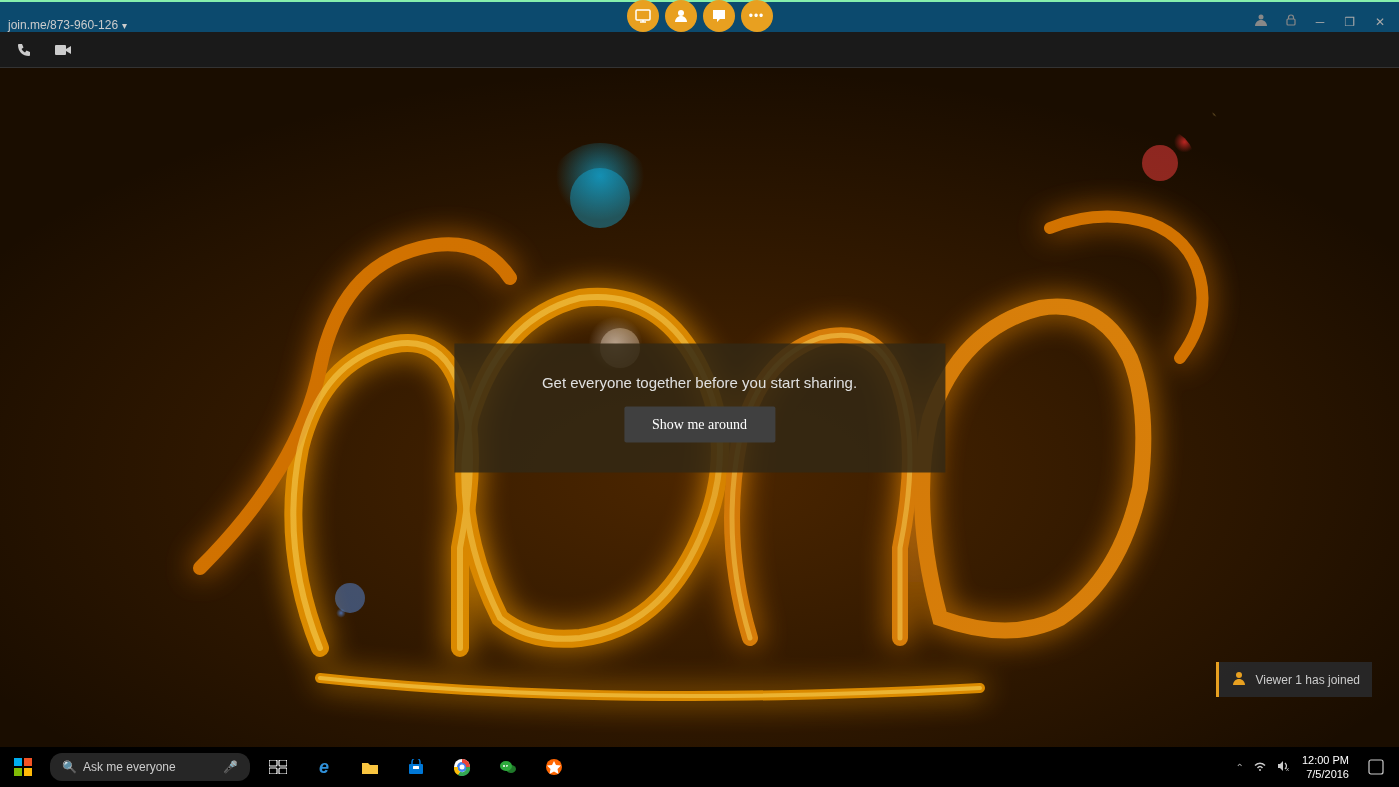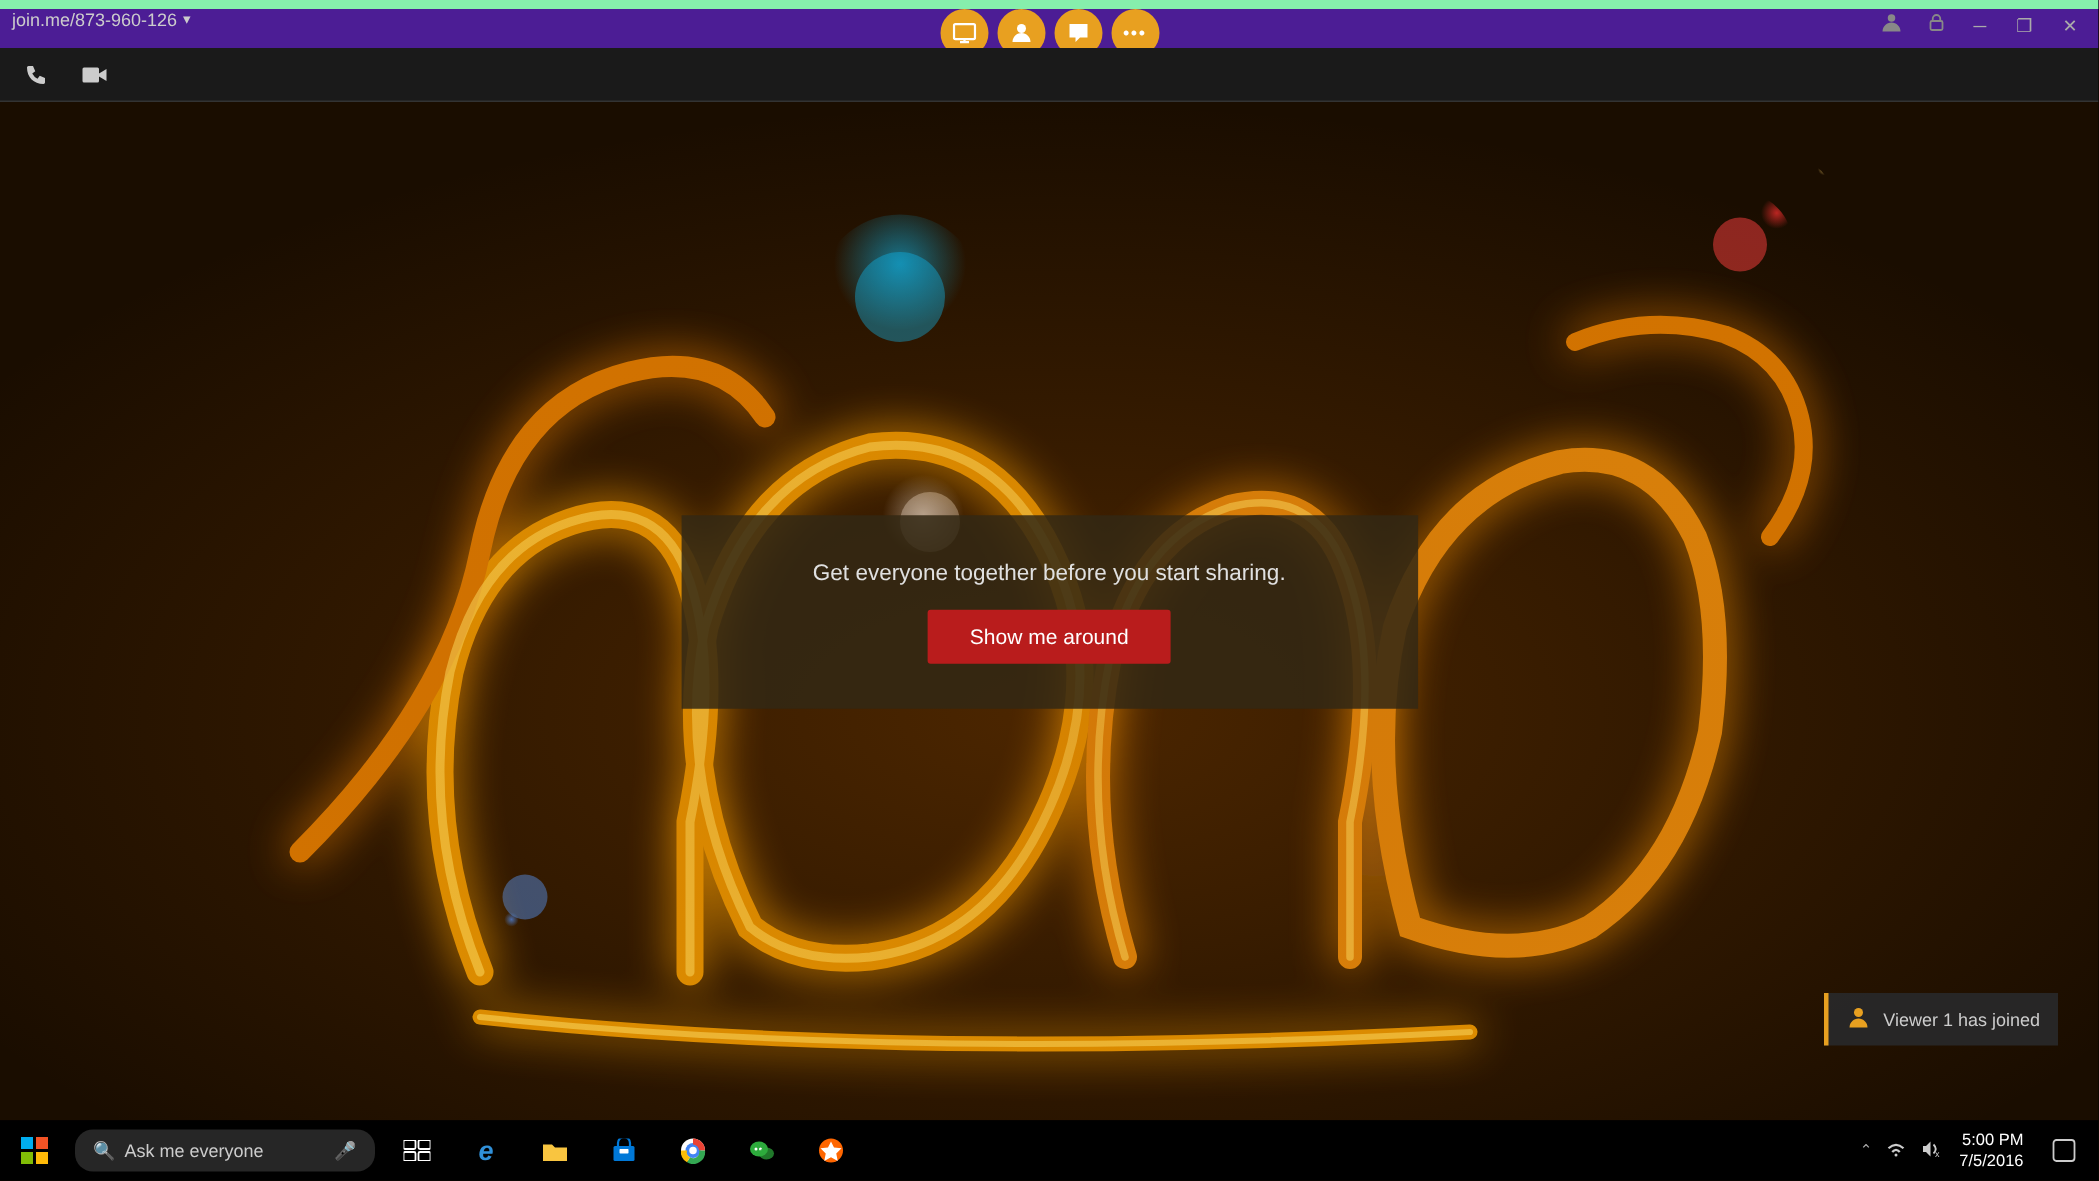--- a/index.html
+++ b/index.html
@@ -8,24 +8,24 @@
       height: 787px;
       overflow: hidden;
       font-family: 'Segoe UI', Arial, sans-serif;
       background: #000;
     }
 
     
     #titlebar {
       width: 100%;
       height: 32px;
-      background: #4c1d95;
-      border-top: 6px solid #86efac;
-      display: flex;
-      align-items: flex-start;
+      background: #0c4a6e;
+      border-top: 2px solid #86efac;
+      display: flex;
+      align-items: flex-end;
       position: relative;
       z-index: 100;
     }
     #titlebar-left {
       display: flex;
       align-items: center;
       padding: 0 8px;
       flex: 1;
     }
     #meeting-id {
@@ -140,27 +140,28 @@
       align-items: center;
       gap: 16px;
       min-width: 400px;
     }
     #modal-text {
       color: #e0e0e0;
       font-size: 15px;
       text-align: center;
     }
     #show-me-around-btn {
-      background: #b91c1c;
+      background: #404040;
       color: #fff;
       border: none;
       padding: 10px 28px;
       font-size: 14px;
       cursor: pointer;
       border-radius: 2px;
+      font-family: Liberation Serif, serif;
     }
 
     
     #taskbar {
       position: absolute;
       bottom: 0;
       width: 100%;
       height: 40px;
       background: rgba(0,0,0,0.85);
       display: flex;
@@ -515,21 +516,21 @@
       </span>
       <span style="font-size:13px;color:#ccc;">
         <svg width="14" height="14" viewBox="0 0 14 14" fill="#ccc">
           <path d="M2 5h2l3-3v10l-3-3H2z"></path>
           <path d="M9 4 Q12 7 9 10" fill="none" stroke="#ccc" stroke-width="1.2"></path>
           <text x="10" y="12" font-size="6" fill="#ccc">x</text>
         </svg>
       </span>
     </div>
     <div id="clock">
-      <div>5:00 PM</div>
+      <div>12:00 PM</div>
       <div>7/5/2016</div>
     </div>
     <button id="notification-btn">
       <svg width="16" height="16" viewBox="0 0 16 16" fill="#ccc">
         <rect x="1" y="1" width="14" height="14" rx="2" fill="none" stroke="#ccc" stroke-width="1.2"></rect>
       </svg>
     </button>
   </div>
 </div>
 

